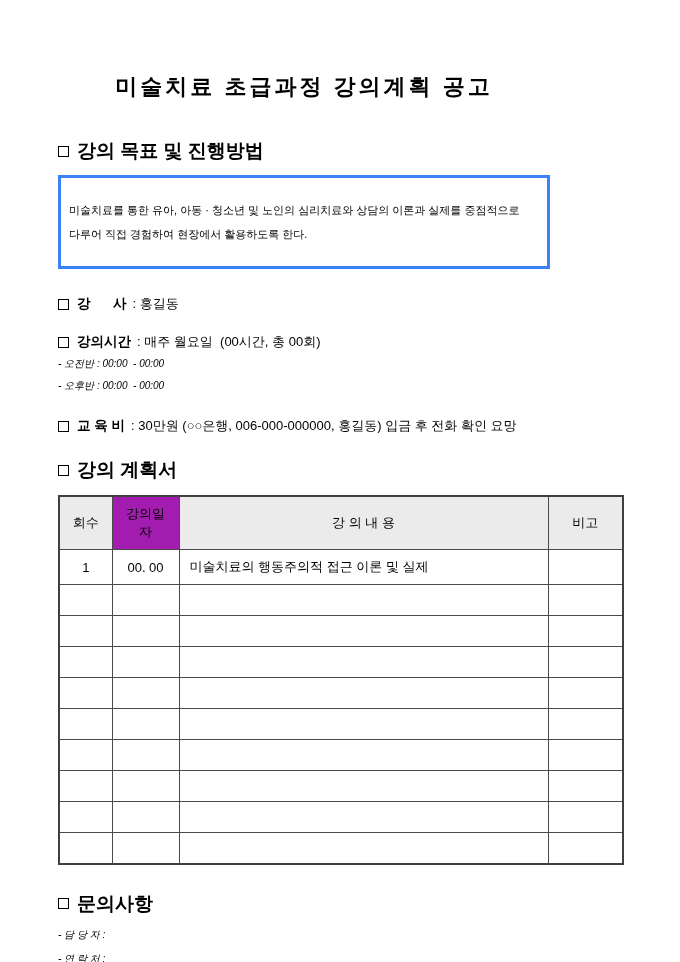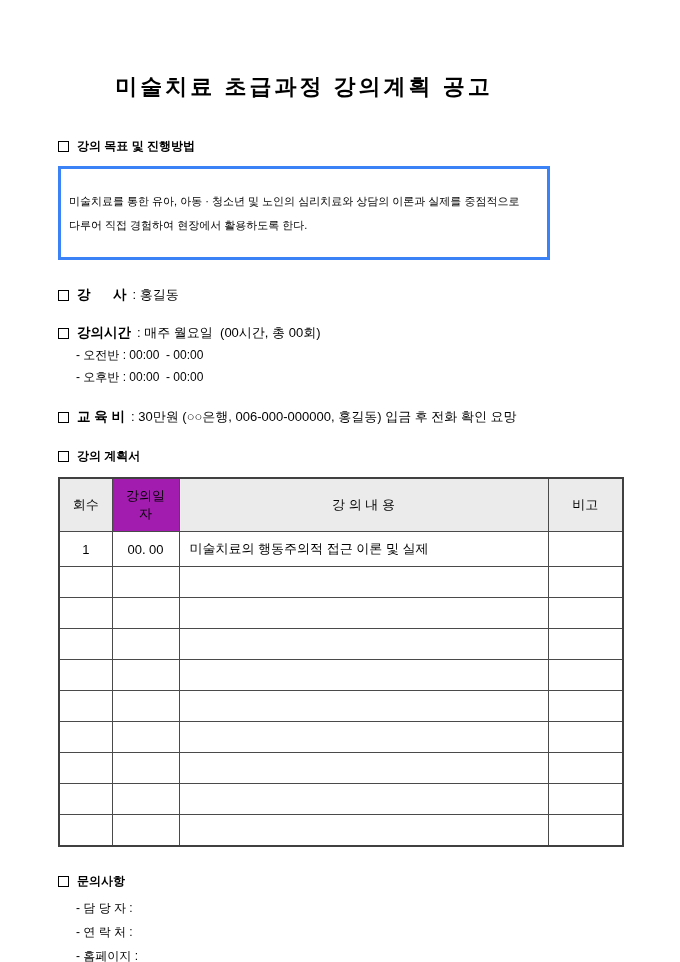--- a/index.html
+++ b/index.html
@@ -18,21 +18,21 @@
   .doc-title {
     padding-top: 72px;
     text-align: center;
     font-size: 22px;
     font-weight: bold;
     letter-spacing: 3px;
   }
 
   .sec-heading {
     display: flex; align-items: center;
-    font-weight: bold; font-size: 12px;
+    font-weight: bold; font-size: 19px;
   }
   .bullet-sq {
     display: inline-block;
     width: 11px; height: 11px;
     border: 1.5px solid #000;
     margin-right: 8px;
     flex: 0 0 auto;
   }
   .mt-goal { margin-top: 36px; }
   .mt-plan { margin-top: 22px; }
@@ -50,23 +50,23 @@
     display: flex; align-items: center;
     font-size: 13px;
   }
   .field .label { font-weight: bold; font-size: 13.5px; text-align: center; }
   .field .value { margin-left: 6px; }
   .mt-instructor { margin-top: 26px; }
   .mt-schedule { margin-top: 20px; }
   .mt-fee { margin-top: 20px; }
 
   .sub-line {
-    margin-left: 18px;
     line-height: 22px;
-    font-size: 12px;
+    font-size: 10px;
+    font-style: italic;
   }
   .sub-group { margin-top: 2px; }
 
   table.plan {
     margin-top: 12px;
     width: 564px;
     border-collapse: collapse;
     border: 2px solid var(--border-color);
     table-layout: fixed;
   }

